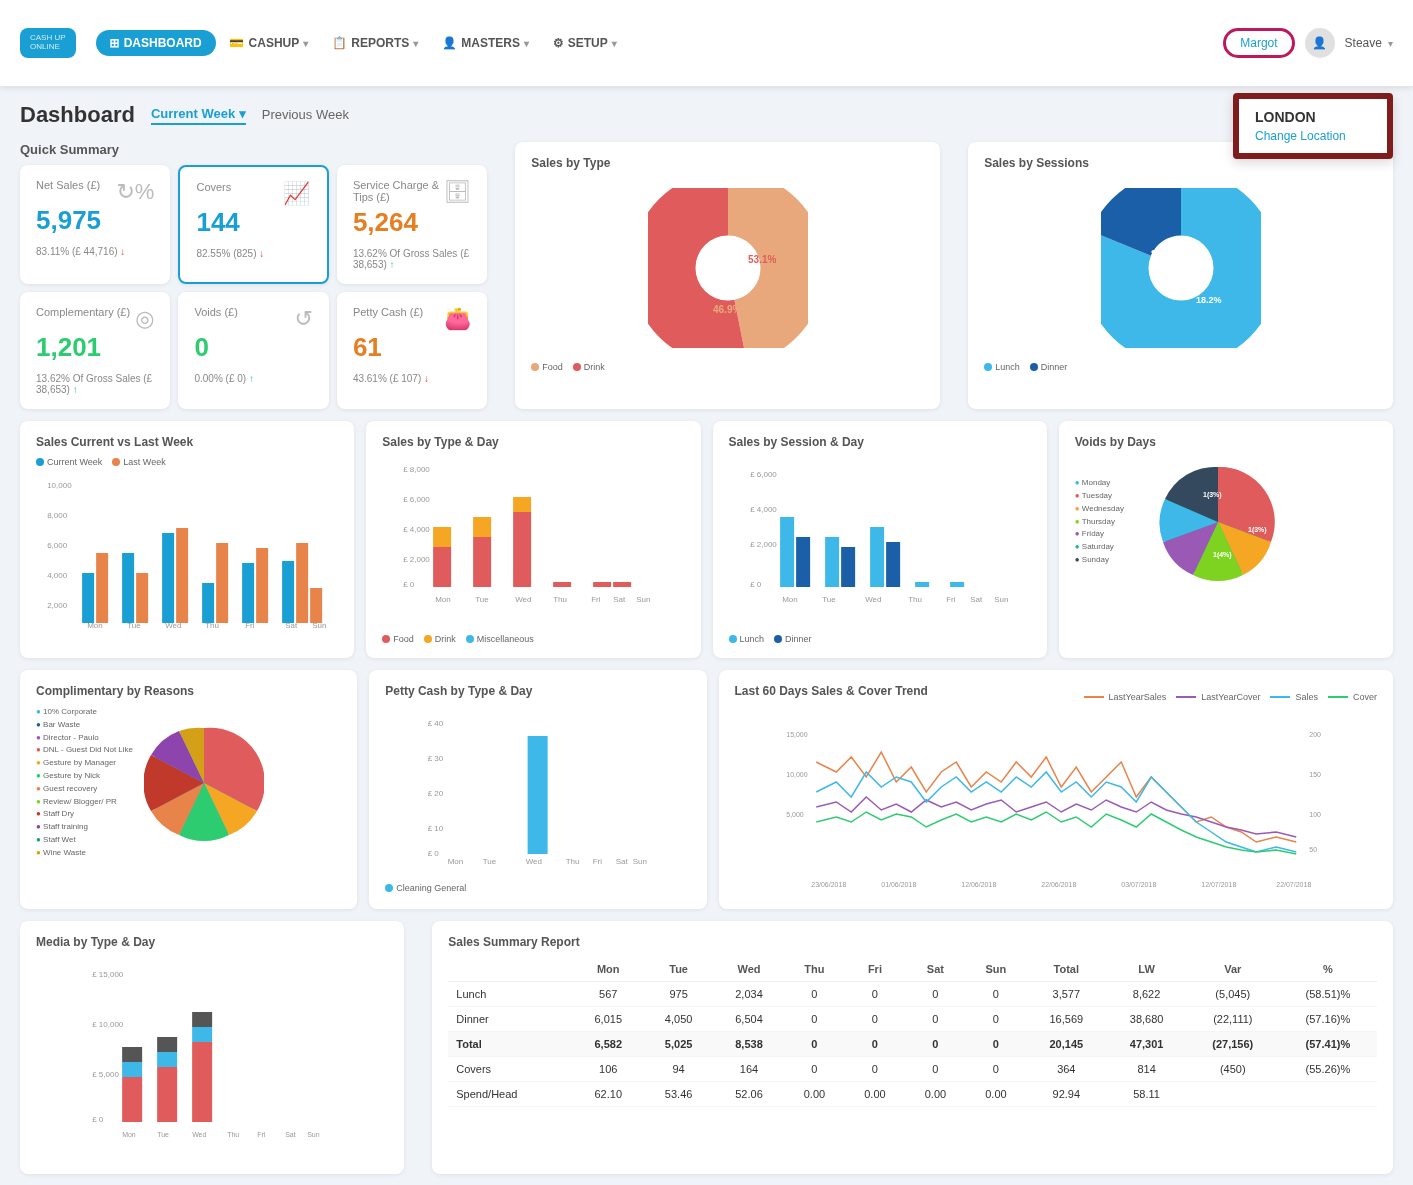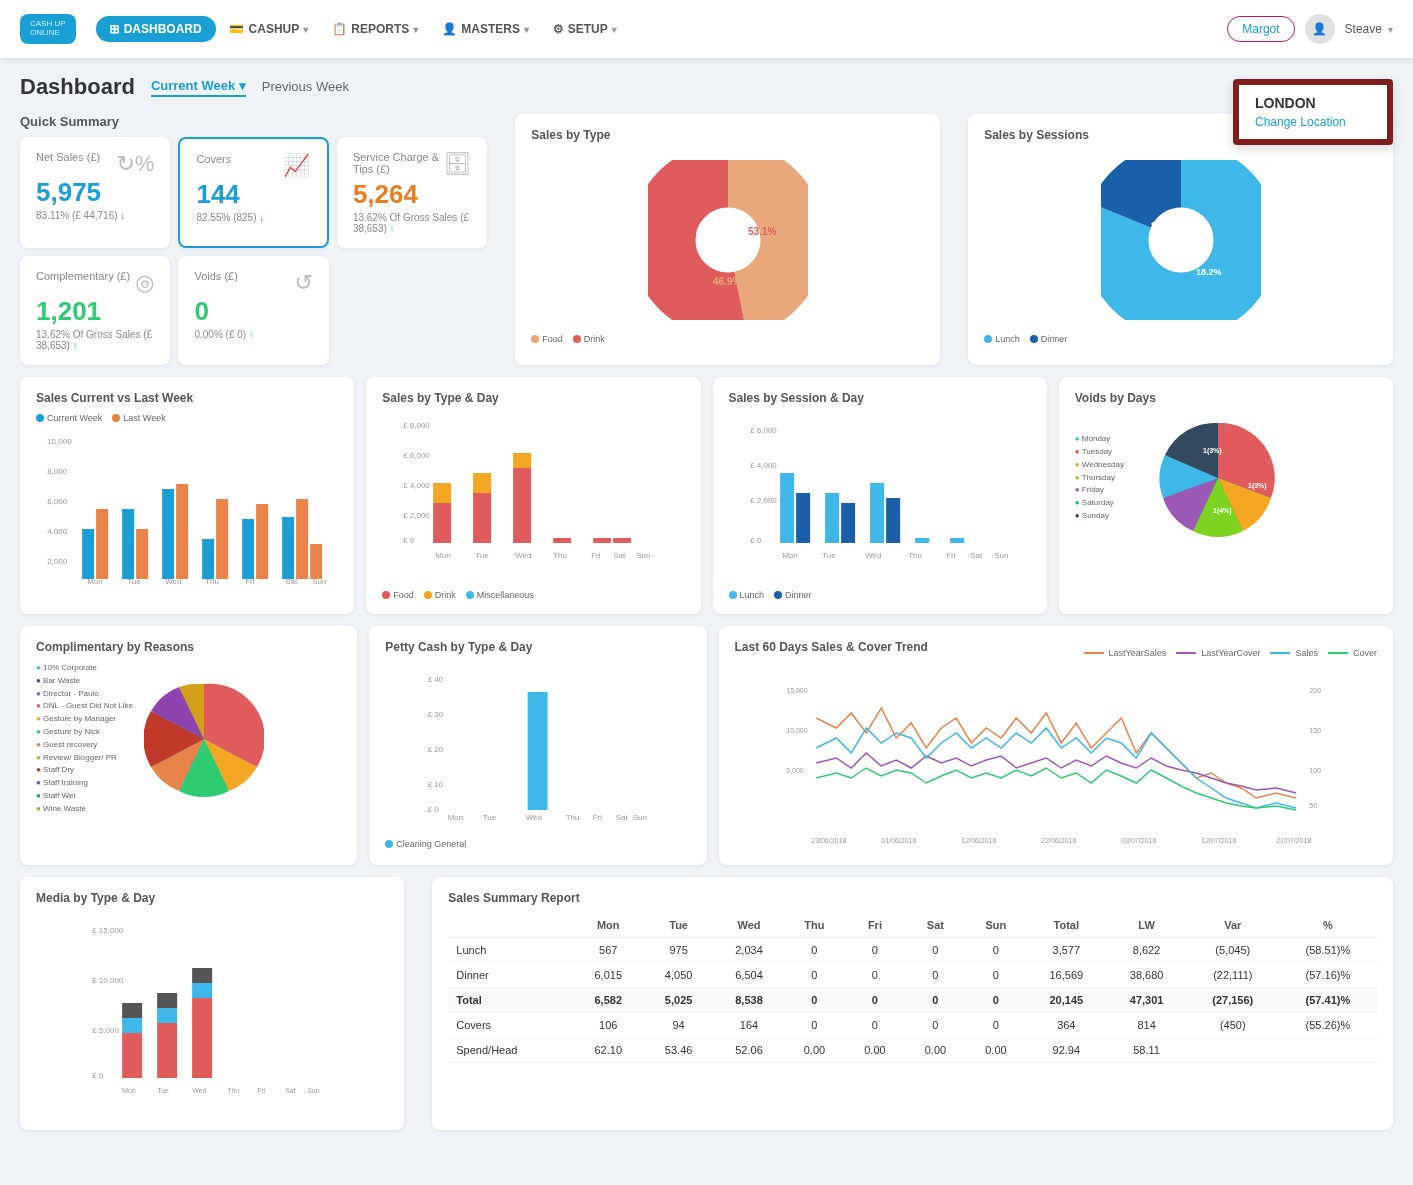--- a/index.html
+++ b/index.html
@@ -1,46 +1,46 @@
 <!DOCTYPE html>
 <html><head>
   <meta charset="utf-8">
   <style>
     * { box-sizing: border-box; margin: 0; padding: 0; }
     body { font-family: 'Segoe UI', Arial, sans-serif; background: #f0f4f8; font-size: 12px; color: #333; }
 
     
-    .header { background: #fff; display: flex; align-items: center; padding: 0 20px; height: 58px; box-shadow: 0 2px 6px rgba(0,0,0,0.1); position: relative; }
+    .header { background: #fff; display: flex; align-items: center; padding: 0 20px; height: 86px; box-shadow: 0 2px 6px rgba(0,0,0,0.1); position: relative; }
     .logo-area { display: flex; align-items: center; margin-right: 20px; }
     .logo-box { background: #1a9fd4; border-radius: 8px; padding: 6px 10px; color: #fff; font-weight: 900; font-size: 14px; line-height: 1.1; }
     .logo-box span { display: block; font-size: 8px; font-weight: 400; opacity: 0.8; }
     .nav-menu { display: flex; align-items: center; gap: 4px; flex: 1; }
     .nav-btn { background: #1a9fd4; color: #fff; border: none; border-radius: 20px; padding: 6px 14px; font-size: 12px; font-weight: 600; cursor: pointer; display: flex; align-items: center; gap: 4px; }
     .nav-item { color: #555; font-size: 12px; font-weight: 600; cursor: pointer; padding: 6px 10px; display: flex; align-items: center; gap: 4px; }
     .header-right { display: flex; align-items: center; gap: 10px; position: relative; }
-    .margot-btn { border: 1px solid #be185d; border-radius: 20px; padding: 5px 14px; color: #1a9fd4; font-size: 12px; cursor: pointer; background: #fff; }
+    .margot-btn { border: 3px solid #be185d; border-radius: 20px; padding: 5px 14px; color: #1a9fd4; font-size: 12px; cursor: pointer; background: #fff; }
     .user-area { display: flex; align-items: center; gap: 6px; cursor: pointer; color: #555; font-size: 12px; }
     .user-avatar { width: 30px; height: 30px; background: #e0e0e0; border-radius: 50%; display: flex; align-items: center; justify-content: center; color: #888; }
     .location-popup { position: absolute; top: 65px; right: 0; background: #fff; border: 6px solid #7f1d1d; border-radius: 4px; box-shadow: 0 4px 12px rgba(0,0,0,0.15); padding: 10px 16px; min-width: 160px; z-index: 100; }
     .location-popup .loc-name { font-weight: 700; font-size: 14px; color: #333; margin-bottom: 4px; }
     .location-popup .loc-change { color: #1a9fd4; font-size: 12px; cursor: pointer; }
 
     
     .main { padding: 16px 20px; }
     .page-title-row { display: flex; align-items: center; gap: 16px; margin-bottom: 14px; }
     .page-title { font-size: 22px; font-weight: 700; color: #333; }
     .week-tab { color: #1a9fd4; font-size: 13px; font-weight: 600; cursor: pointer; border-bottom: 2px solid #1a9fd4; padding-bottom: 2px; display: flex; align-items: center; gap: 4px; }
     .week-tab-inactive { color: #666; font-size: 13px; font-weight: 500; cursor: pointer; padding-bottom: 2px; }
 
     .card { background: #fff; border-radius: 8px; padding: 14px 16px; box-shadow: 0 1px 4px rgba(0,0,0,0.08); }
     .card-sm-title { font-size: 11px; color: #888; margin-bottom: 4px; }
     .card-value { font-size: 26px; font-weight: 700; color: #1a9fd4; }
     .card-value.green { color: #2ecc71; }
     .card-value.orange { color: #e67e22; }
-    .card-sub { font-size: 10px; color: #888; margin-top: 2px; }
+    .card-sub { font-size: 10px; color: #888; margin-top: 10px; }
     .card-header { display: flex; justify-content: space-between; align-items: flex-start; }
     .card-icon { color: #bbb; font-size: 22px; }
     .trend-down { color: #e74c3c; }
     .trend-up { color: #2ecc71; }
 
     
     .chart-card { background: #fff; border-radius: 8px; padding: 14px 16px; box-shadow: 0 1px 4px rgba(0,0,0,0.08); }
     .chart-title { font-size: 12px; font-weight: 600; color: #555; margin-bottom: 8px; }
 
     svg text { font-family: 'Segoe UI', Arial, sans-serif; }
@@ -190,20 +190,31 @@
               <div class="card-sm-title">Voids (£)</div>
               <div class="card-icon">↺</div>
             </div>
             <div class="card-value green">0</div>
             <div class="card-sub">
               <span>0.00% (£ 0)</span>
               <span class="trend-up"> ↑</span>
             </div>
           </div>
 
+          <div class="card">
+            <div class="card-header">
+              <div class="card-sm-title">Petty Cash (£)</div>
+              <div class="card-icon">👛</div>
+            </div>
+            <div class="card-value orange">61</div>
+            <div class="card-sub">
+              <span>43.61% (£ 107)</span>
+              <span class="trend-down"> ↓</span>
+            </div>
+          </div>
         </div>
       </div>
 
       <div class="chart-card">
         <div class="chart-title">Sales by Type</div>
         <div style="display:flex; align-items:center; justify-content:center; height:180px;">
           <svg width="160" height="160" viewBox="0 0 160 160">
 
             <circle cx="80" cy="80" r="65" fill="none" stroke="#e8a87c" stroke-width="65" stroke-dasharray="191 218" stroke-dashoffset="0" transform="rotate(-90 80 80)"></circle>
             <circle cx="80" cy="80" r="65" fill="none" stroke="#e05c5c" stroke-width="65" stroke-dasharray="218 191" stroke-dashoffset="-191" transform="rotate(-90 80 80)"></circle>

